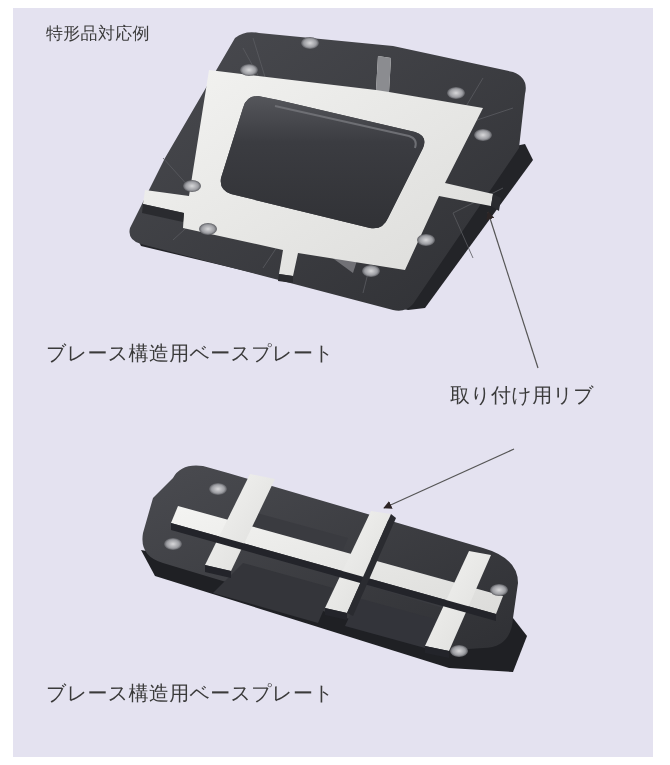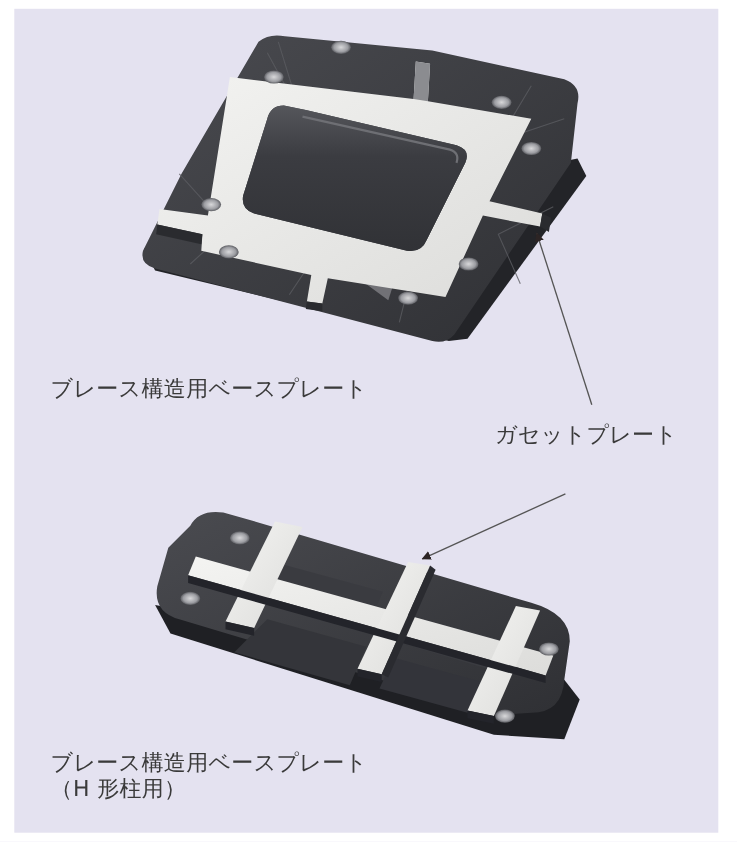--- a/index.html
+++ b/index.html
@@ -115,26 +115,26 @@
         <ellipse cx="160" cy="536" rx="9" ry="6" fill="url(#hole)"></ellipse>
         <ellipse cx="486" cy="582" rx="9" ry="6" fill="url(#hole)"></ellipse>
         <ellipse cx="446" cy="643" rx="9" ry="6" fill="url(#hole)"></ellipse>
       </g>
     </g>
 
     <line x1="525" y1="360" x2="475" y2="204" stroke="#555" stroke-width="1.2" marker-end="url(#arrowHead)"></line>
     <line x1="501" y1="441" x2="371" y2="500" stroke="#555" stroke-width="1.2" marker-end="url(#arrowHead)"></line>
   </svg>
 
+  <div class="txt title">特形品対応例</div>
 
   <div class="txt cap1">
     <div>ブレース構造用ベースプレート</div>
   </div>
 
   <div class="txt cap2">
-    <div>ガセットプレート</div>
+    <div>取り付け用リブ</div>
   </div>
 
   <div class="txt cap3">
     <div>ブレース構造用ベースプレート</div>
-    <div>（H 形柱用）</div>
   </div>
 </div>
 
 </body></html>

